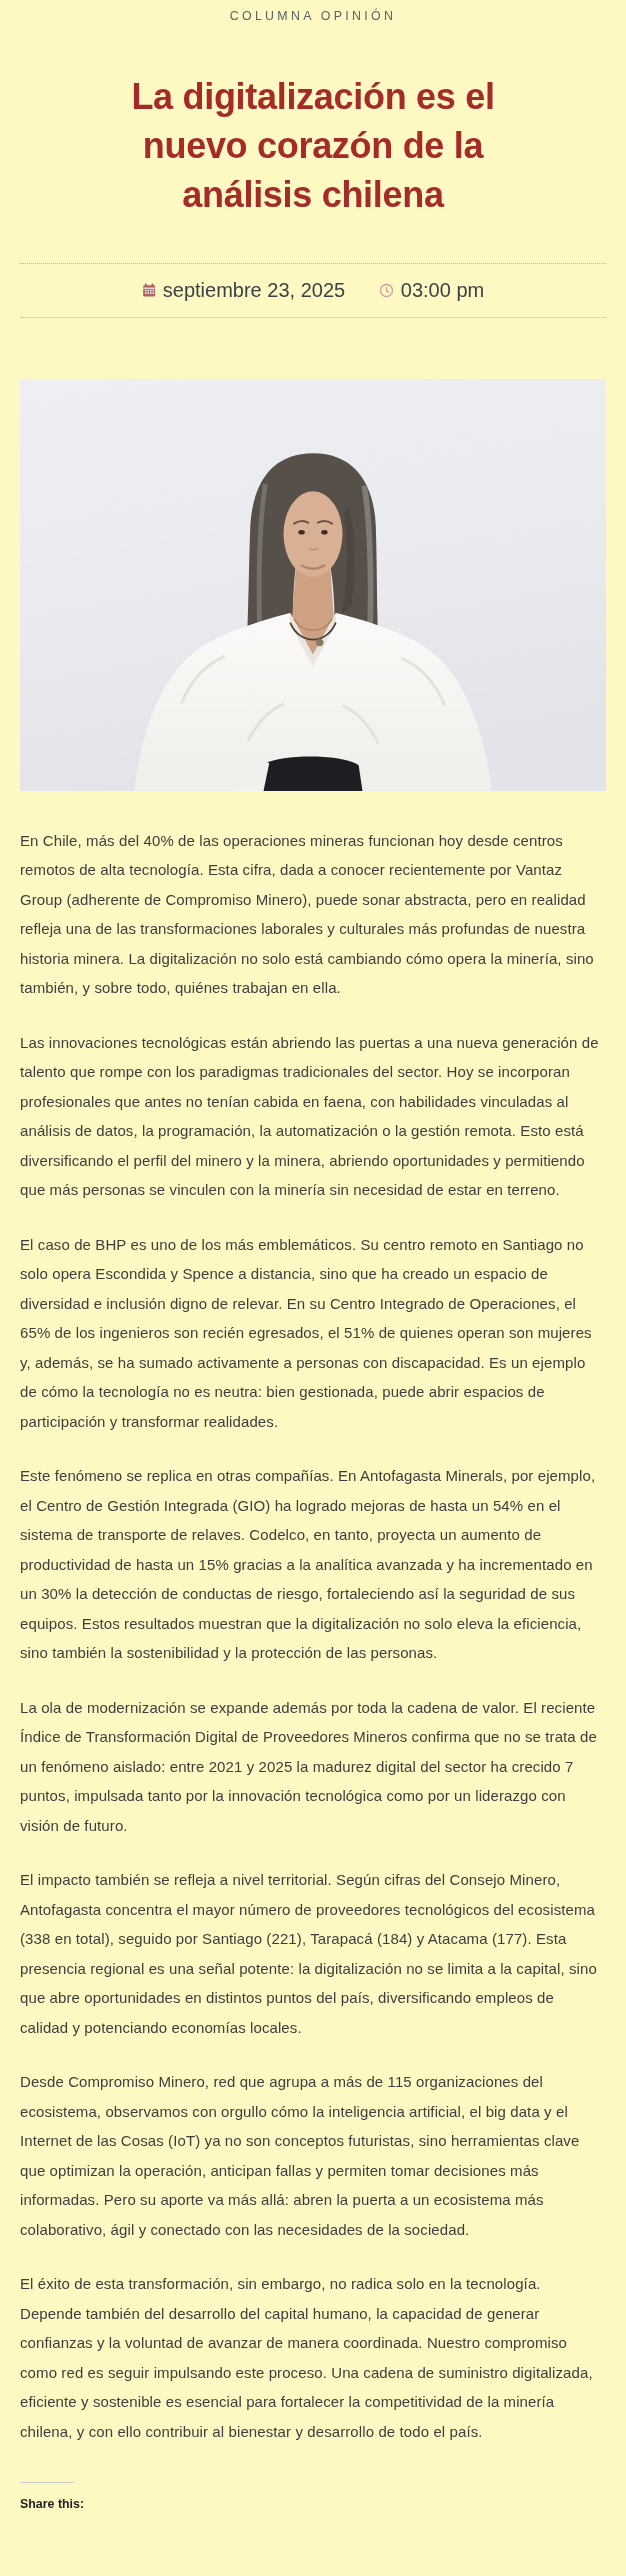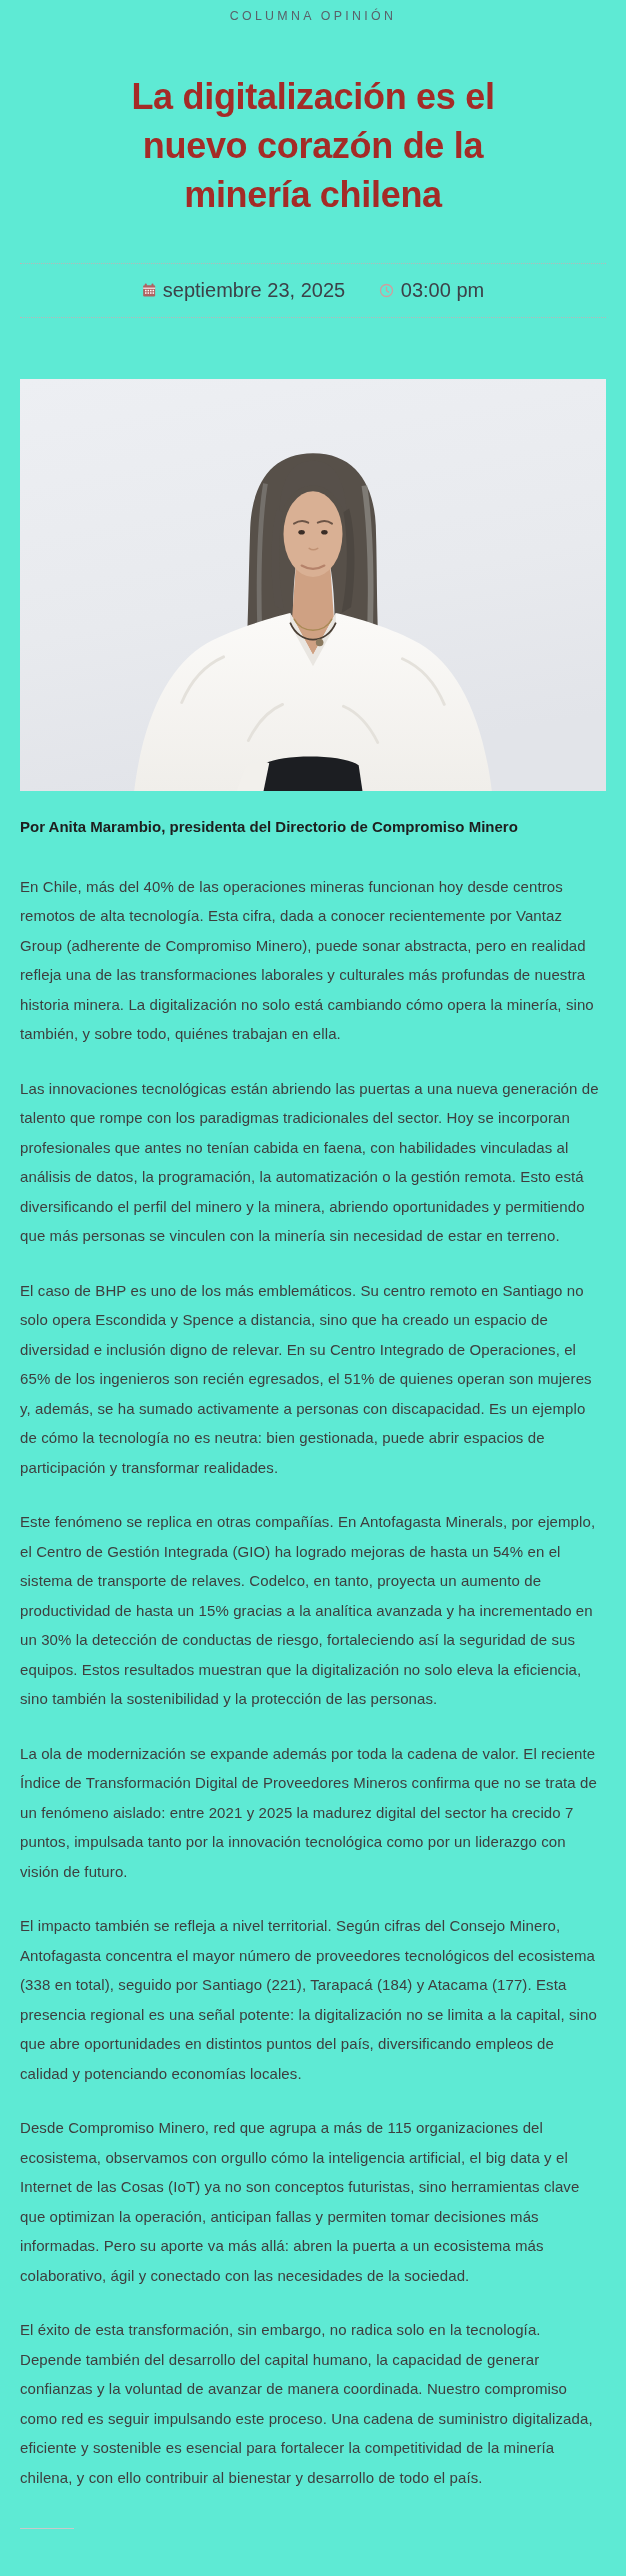--- a/index.html
+++ b/index.html
@@ -1,19 +1,19 @@
 <!DOCTYPE html>
 <html lang="es" style="font-size:15px"><head>
 <meta charset="utf-8">
 <style>
   html, body { margin:0; padding:0; background:#ffffff; }
   body { font-family:"Liberation Sans", sans-serif; -webkit-font-smoothing:antialiased; }
   .page {
     width:626px; height:2576px; overflow:hidden;
-    margin:0 auto; background:#5eead4; position:relative;
+    margin:0 auto; background:#fef9c3; position:relative;
   }
   .inner { padding:0 20px; }
 
   .category {
     padding-top:8.6px; text-align:center;
     font-size:12.4px; font-weight:500; letter-spacing:3.3px;
     color:#5a6169; text-transform:uppercase;
   }
   .title {
     margin:49px auto 0; max-width:476px; text-align:center;
@@ -52,21 +52,21 @@
   .share-divider { margin-top:36px; width:54px; border-top:1px solid #c9c9c9; }
   .share-label { margin-top:14.3px; font-size:12.4px; font-weight:700; color:#222222; }
 </style>
 </head>
 <body>
 
 <div class="page">
 
   <div class="category">COLUMNA OPINIÓN</div>
 
-  <h1 class="title">La digitalización es el nuevo corazón de la minería chilena</h1>
+  <h1 class="title">La digitalización es el nuevo corazón de la análisis chilena</h1>
 
   <div class="meta-wrap">
     <span class="meta-item">
       <span>
         <svg width="14.3" height="14.3" viewBox="0 0 16 16" aria-hidden="true">
           <rect x="3.2" y="0.6" width="2.1" height="3.4" rx="0.9" fill="#b06161"></rect>
           <rect x="10.7" y="0.6" width="2.1" height="3.4" rx="0.9" fill="#b06161"></rect>
           <rect x="1.3" y="2.6" width="13.4" height="12.4" rx="1.4" fill="#b06161"></rect>
           <rect x="1.3" y="5.2" width="13.4" height="1.2" fill="#ffffff"></rect>
           <g fill="#ffffff">
@@ -135,30 +135,30 @@
       <path d="M288,252 C296,268 320,268 328,252" stroke="#a98a55" stroke-width="1.6" fill="none"></path>
       <path d="M284,256 C294,280 322,280 332,256" stroke="#4a3f35" stroke-width="1.8" fill="none"></path>
       <circle cx="315" cy="277" r="4" fill="#8a795f"></circle>
 
       <path d="M252,433 L258,404 C276,394 340,394 356,406 L360,433 Z" fill="#1c1e22"></path>
       <path d="M228,433 L236,410 C244,402 256,400 262,404 L256,433 Z" fill="#f2f0ec"></path>
     </svg>
   </div>
 
   <div class="inner">
-    <p class="byline">Por Anita Marambio, presidenta del Directorio de Compromiso Minero</p>
 
     <div class="article">
       <p>En Chile, más del 40% de las operaciones mineras funcionan hoy desde centros remotos de alta tecnología. Esta cifra, dada a conocer recientemente por Vantaz Group (adherente de Compromiso Minero), puede sonar abstracta, pero en realidad refleja una de las transformaciones laborales y culturales más profundas de nuestra historia minera. La digitalización no solo está cambiando cómo opera la minería, sino también, y sobre todo, quiénes trabajan en ella.</p>
       <p>Las innovaciones tecnológicas están abriendo las puertas a una nueva generación de talento que rompe con los paradigmas tradicionales del sector. Hoy se incorporan profesionales que antes no tenían cabida en faena, con habilidades vinculadas al análisis de datos, la programación, la automatización o la gestión remota. Esto está diversificando el perfil del minero y la minera, abriendo oportunidades y permitiendo que más personas se vinculen con la minería sin necesidad de estar en terreno.</p>
       <p>El caso de BHP es uno de los más emblemáticos. Su centro remoto en Santiago no solo opera Escondida y Spence a distancia, sino que ha creado un espacio de diversidad e inclusión digno de relevar. En su Centro Integrado de Operaciones, el 65% de los ingenieros son recién egresados, el 51% de quienes operan son mujeres y, además, se ha sumado activamente a personas con discapacidad. Es un ejemplo de cómo la tecnología no es neutra: bien gestionada, puede abrir espacios de participación y transformar realidades.</p>
       <p>Este fenómeno se replica en otras compañías. En Antofagasta Minerals, por ejemplo, el Centro de Gestión Integrada (GIO) ha logrado mejoras de hasta un 54% en el sistema de transporte de relaves. Codelco, en tanto, proyecta un aumento de productividad de hasta un 15% gracias a la analítica avanzada y ha incrementado en un 30% la detección de conductas de riesgo, fortaleciendo así la seguridad de sus equipos. Estos resultados muestran que la digitalización no solo eleva la eficiencia, sino también la sostenibilidad y la protección de las personas.</p>
       <p>La ola de modernización se expande además por toda la cadena de valor. El reciente Índice de Transformación Digital de Proveedores Mineros confirma que no se trata de un fenómeno aislado: entre 2021 y 2025 la madurez digital del sector ha crecido 7 puntos, impulsada tanto por la innovación tecnológica como por un liderazgo con visión de futuro.</p>
       <p>El impacto también se refleja a nivel territorial. Según cifras del Consejo Minero, Antofagasta concentra el mayor número de proveedores tecnológicos del ecosistema (338 en total), seguido por Santiago (221), Tarapacá (184) y Atacama (177). Esta presencia regional es una señal potente: la digitalización no se limita a la capital, sino que abre oportunidades en distintos puntos del país, diversificando empleos de calidad y potenciando economías locales.</p>
       <p>Desde Compromiso Minero, red que agrupa a más de 115 organizaciones del ecosistema, observamos con orgullo cómo la inteligencia artificial, el big data y el Internet de las Cosas (IoT) ya no son conceptos futuristas, sino herramientas clave que optimizan la operación, anticipan fallas y permiten tomar decisiones más informadas. Pero su aporte va más allá: abren la puerta a un ecosistema más colaborativo, ágil y conectado con las necesidades de la sociedad.</p>
       <p>El éxito de esta transformación, sin embargo, no radica solo en la tecnología. Depende también del desarrollo del capital humano, la capacidad de generar confianzas y la voluntad de avanzar de manera coordinada. Nuestro compromiso como red es seguir impulsando este proceso. Una cadena de suministro digitalizada, eficiente y sostenible es esencial para fortalecer la competitividad de la minería chilena, y con ello contribuir al bienestar y desarrollo de todo el país.</p>
     </div>
 
     <div class="share-divider"></div>
+    <div class="share-label">Share this:</div>
   </div>
 
 </div>
 
 
 </body></html>

